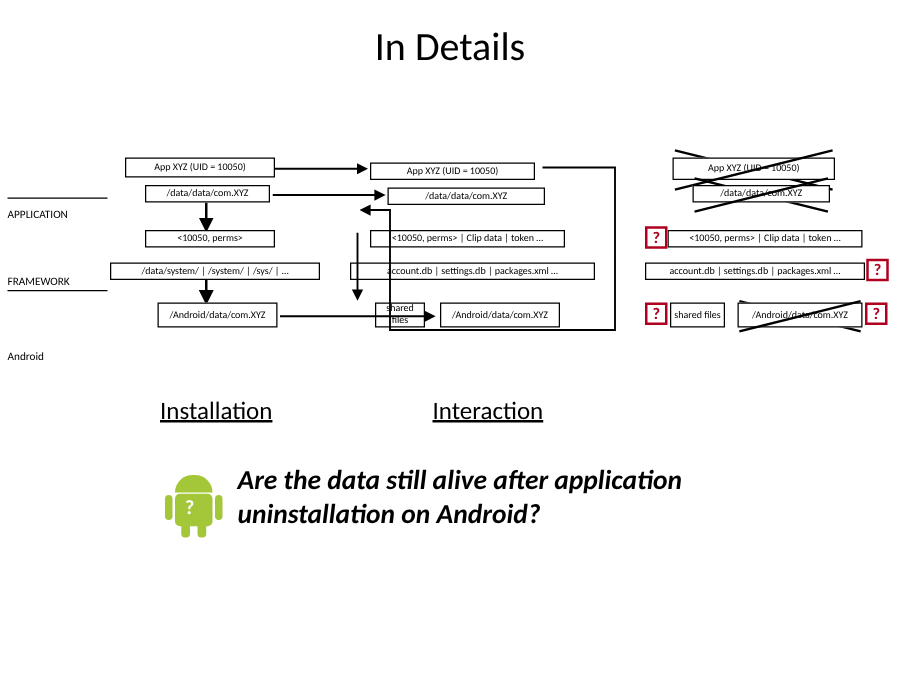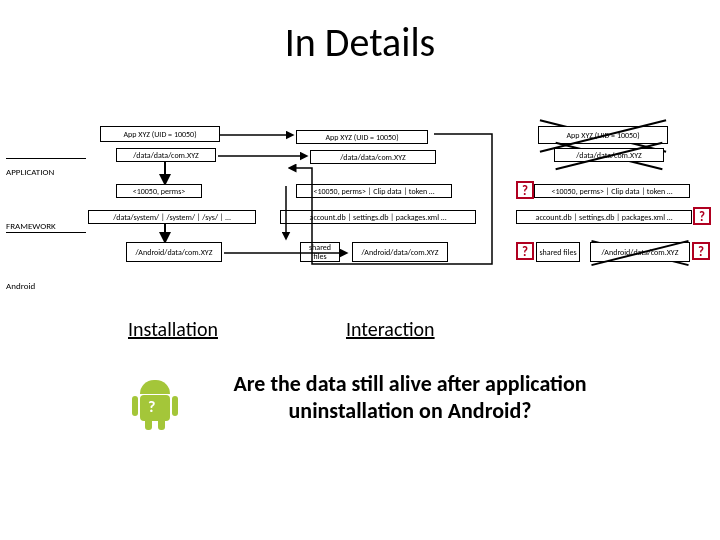--- a/index.html
+++ b/index.html
@@ -5,21 +5,21 @@
   * { box-sizing: border-box; }
   body {
     margin: 0;
     width: 720px;
     height: 540px;
     font-family: Calibri, Arial, sans-serif;
     background: #fff;
     position: relative;
   }
   .title {
-    font-size: 40px;
+    font-size: 32px;
     text-align: center;
     padding-top: 18px;
     font-weight: 400;
   }
   .stage {
     position: absolute;
     top: 120px;
     left: 0;
     width: 720px;
     height: 240px;
@@ -75,22 +75,22 @@
     top: 197px;
     text-decoration: underline;
   }
   .arrow { position: absolute; }
   .question {
     position: absolute;
     top: 370px;
     left: 190px;
     width: 440px;
     font-size: 22px;
+    font-style: italic;
     font-weight: 600;
-    text-align: center;
   }
   .android {
     position: absolute;
     top: 378px; left: 134px;
     width: 42px; height: 50px;
   }
   .android .head { width: 30px; height: 14px; background:#a4c639; border-radius: 14px 14px 0 0; position:absolute; left:6px; top:2px;}
   .android .body { width: 30px; height: 26px; background:#a4c639; border-radius: 4px; position:absolute; left:6px; top:17px;}
   .android .arm  { width: 6px; height: 20px; background:#a4c639; border-radius:3px; position:absolute; top:18px;}
   .android .arm.l{ left:-2px;} .android .arm.r{ left:38px;}
@@ -106,21 +106,21 @@
 <div class="stage">
 
   <div class="row-label" style="top:18px">APPLICATION</div>
   <div class="sep" style="top:38px"></div>
   <div class="row-label" style="top:72px">FRAMEWORK</div>
   <div class="sep" style="top:112px"></div>
   <div class="row-label" style="top:132px">Android</div>
 
   <div class="box" style="left:100px; top:6px;  width:120px; height:16px">App XYZ  (UID = 10050)</div>
   <div class="box" style="left:116px; top:28px; width:100px; height:14px">/data/data/com.XYZ</div>
-  <div class="box" style="left:116px; top:64px; width:86px; height:14px">&lt;10050, perms&gt;</div>
+  <div class="box" style="left:116px; top:64px; width:104px; height:14px">&lt;10050, perms&gt;</div>
   <div class="box" style="left:88px;  top:90px; width:168px; height:14px">/data/system/ | /system/ | /sys/ | …</div>
   <div class="box" style="left:126px; top:122px; width:96px; height:20px">/Android/data/com.XYZ</div>
 
   <svg class="arrow" style="left:158px; top:42px" width="14" height="22">
     <defs>
         <marker id="ah" markerWidth="6" markerHeight="6" refX="3" refY="3" orient="auto">
           <path d="M0,0 L6,3 L0,6 z" fill="#000"></path>
         </marker>
       </defs>
     <line x1="7" y1="0" x2="7" y2="18" stroke="#000" stroke-width="2" marker-end="url(#ah)"></line>

